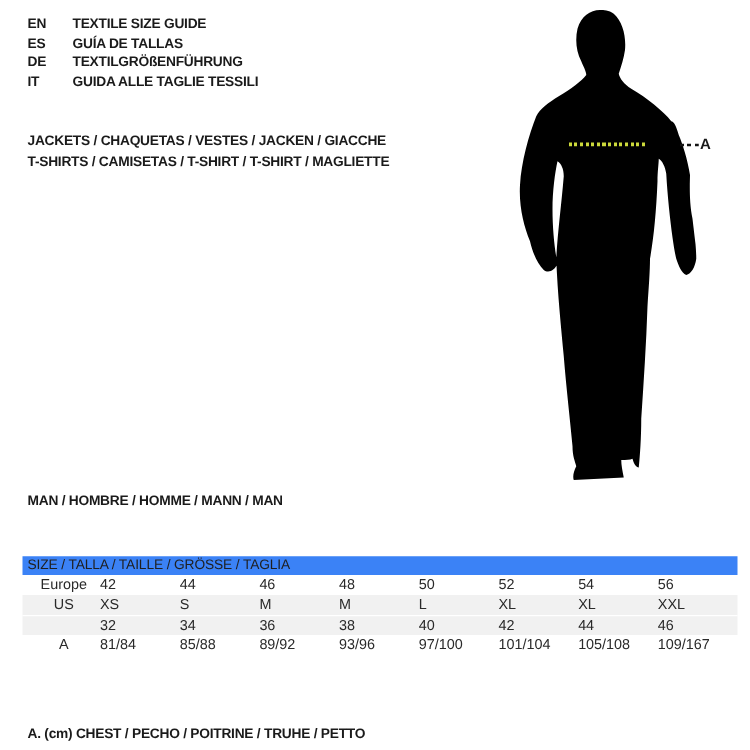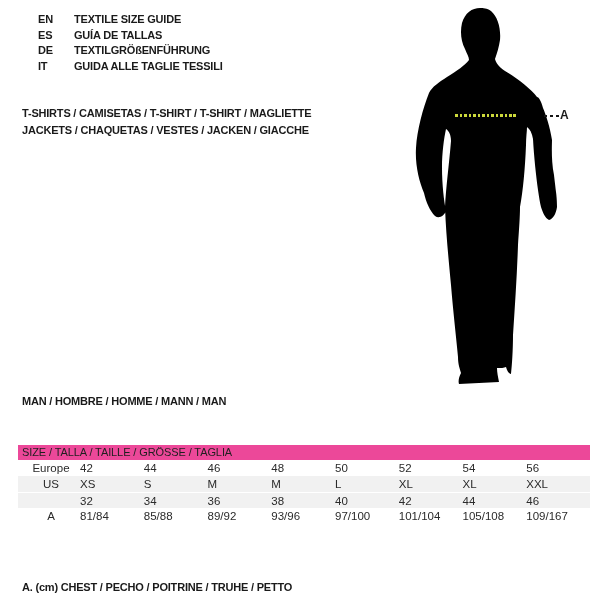--- a/index.html
+++ b/index.html
@@ -7,40 +7,40 @@
     width:600px;height:600px;position:relative;background:#ffffff;
     font-family:"Liberation Sans","DejaVu Sans",sans-serif;
     color:#1a1a1a;overflow:hidden;
   }
   .abs{position:absolute;}
 
   
   .lang-list{left:22px;top:12px;}
   .lang-row{display:flex;height:15.5px;line-height:15.5px;
     font-size:11px;font-weight:700;letter-spacing:-0.2px;}
-  .lang-code{width:36px;margin-left:16px;}
+  .lang-code{width:36px;}
 
   
   .categories{left:22px;top:105px;font-size:11px;font-weight:700;
     line-height:16.5px;letter-spacing:-0.2px;}
 
   
   .figure-svg{left:413px;top:5px;width:150px;height:385px;}
   .chest-line{left:455px;top:114px;width:62px;height:3px;
     background:repeating-linear-gradient(90deg,var(--dash) 0 2.5px,transparent 2.5px 4.5px);}
   .a-line{left:544px;top:115px;width:15px;height:2px;
     background:repeating-linear-gradient(90deg,#141414 0 3px,transparent 3px 6px);}
   .a-label{left:560px;top:108px;font-size:12px;font-weight:700;}
 
   
   .section-title{left:22px;top:395px;font-size:11px;font-weight:700;letter-spacing:-0.2px;}
 
   
   .size-table{left:18px;top:445px;width:572px;font-size:11.5px;color:#2a2a2a;}
-  .t-header{height:15px;line-height:15px;background:#ec4899;
+  .t-header{height:15px;line-height:15px;background:#3b82f6;
     padding-left:4px;font-size:11px;color:#1f1f1f;letter-spacing:-0.1px;}
   .t-row{display:flex;height:16px;line-height:16px;box-sizing:border-box;}
   .t-row.shaded{background:#f1f1f1;border-top:1px solid #ffffff;}
   .t-label{width:58px;padding-left:4px;text-align:center;}
   .t-cell{flex:1;}
 
   
   .footnote{left:22px;top:549px;font-size:11px;font-weight:700;letter-spacing:-0.2px;margin-top:32px;}
 </style>
 </head>
@@ -59,22 +59,22 @@
     <span class="lang-code">DE</span>
     <span class="lang-label">TEXTILGRÖßENFÜHRUNG</span>
   </div>
   <div class="lang-row">
     <span class="lang-code">IT</span>
     <span class="lang-label">GUIDA ALLE TAGLIE TESSILI</span>
   </div>
 </div>
 
 <div class="abs categories">
+  <div>JACKETS / CHAQUETAS / VESTES / JACKEN / GIACCHE</div>
   <div>T-SHIRTS / CAMISETAS / T-SHIRT / T-SHIRT / MAGLIETTE</div>
-  <div>JACKETS / CHAQUETAS / VESTES / JACKEN / GIACCHE</div>
 </div>
 
 <svg class="abs figure-svg" viewBox="0 0 150 385" aria-hidden="true">
   <path fill="#000000" d="
     M 67,3
     C 59,3 52,8 49,18
     C 47,27 48,36 52,44
     C 54,49 56,52 56,55
     C 52,60 44,66 34,72
     C 26,77 19,82 16,88

